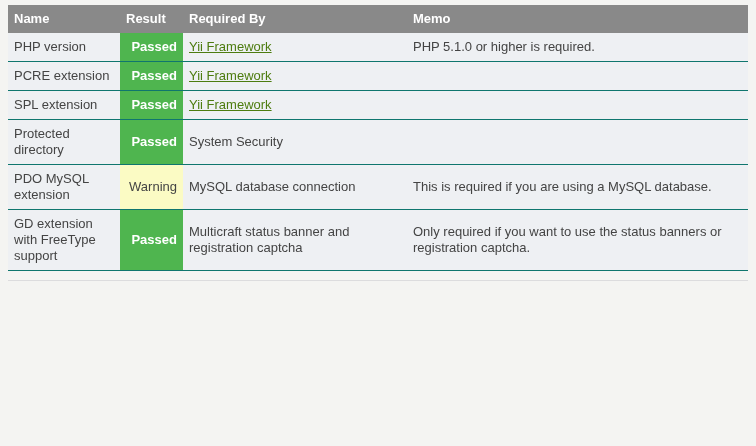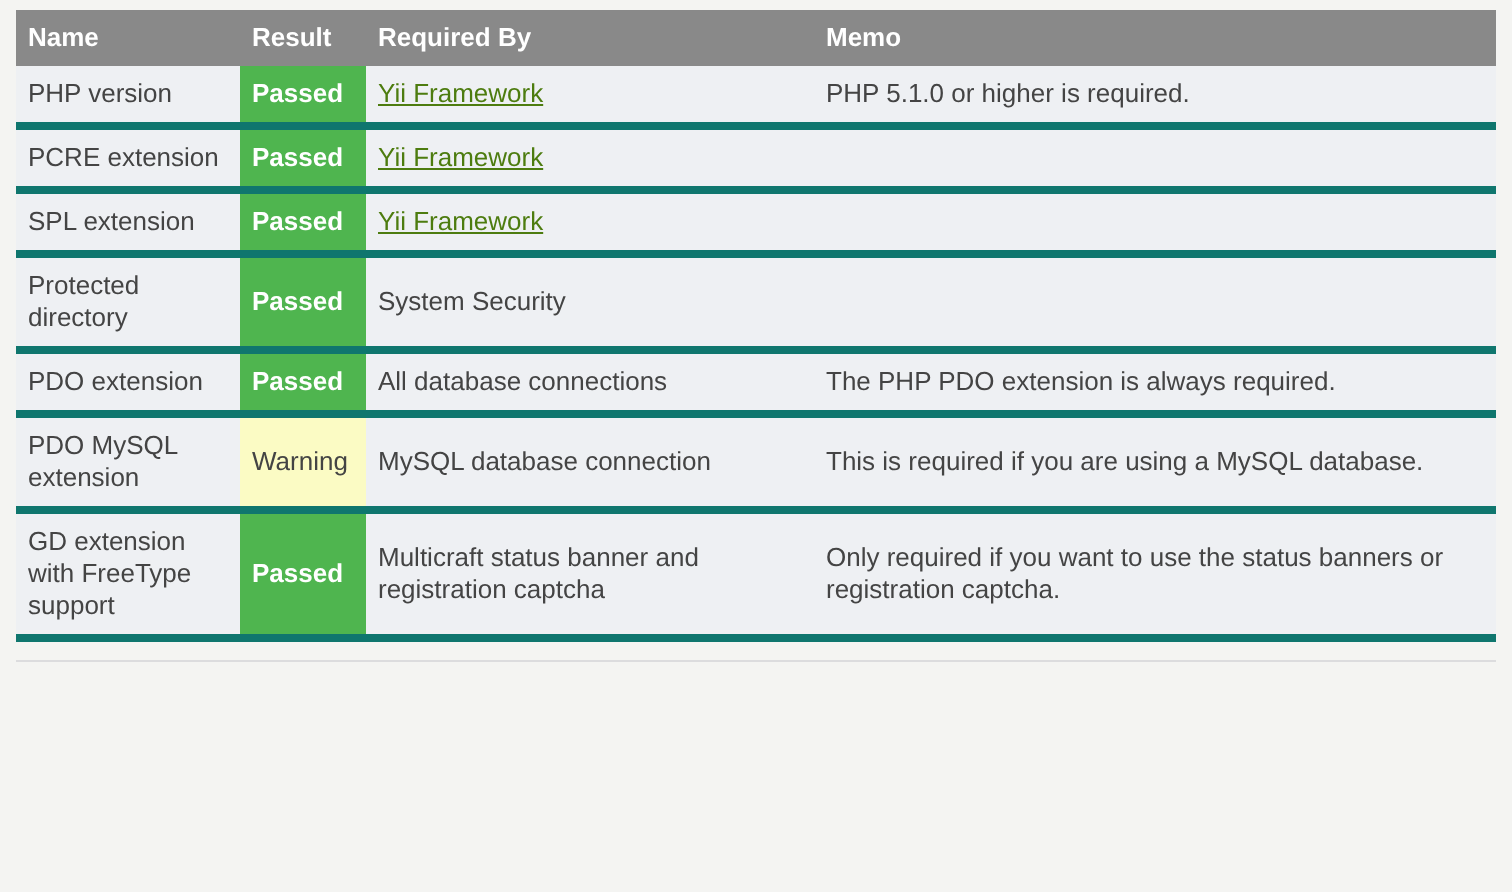--- a/index.html
+++ b/index.html
@@ -31,28 +31,28 @@
     background: #898989;
     color: #ffffff;
     font-weight: bold;
     text-align: left;
     font-size: 13px;
     padding: 6px 6px;
     line-height: 16px;
   }
   tbody td {
     background: #eef0f3;
-    border-bottom: 4px solid #0f766e;
+    border-bottom: 1px solid #0f766e;
     padding: 6px 6px;
     line-height: 16px;
     vertical-align: middle;
     word-wrap: break-word;
   }
   td.result {
-    text-align: left;
+    text-align: right;
   }
   td.result.passed {
     background: #4fb54f;
     color: #ffffff;
     font-weight: bold;
   }
   td.result.warning {
     background: #fbfbc4;
     color: #444444;
     font-weight: normal;
@@ -112,26 +112,20 @@
     <td></td>
   </tr>
 
   <tr>
     <td>Protected directory</td>
     <td class="result passed">Passed</td>
     <td class="required">System Security</td>
     <td></td>
   </tr>
 
-  <tr>
-    <td>PDO extension</td>
-    <td class="result passed">Passed</td>
-    <td class="required">All database connections</td>
-    <td>The PHP PDO extension is always required.</td>
-  </tr>
 
 
   <tr>
     <td>PDO MySQL extension</td>
     <td class="result warning">Warning</td>
     <td class="required">MySQL database connection</td>
     <td>This is required if you are using a MySQL database.</td>
   </tr>
 
   <tr>

